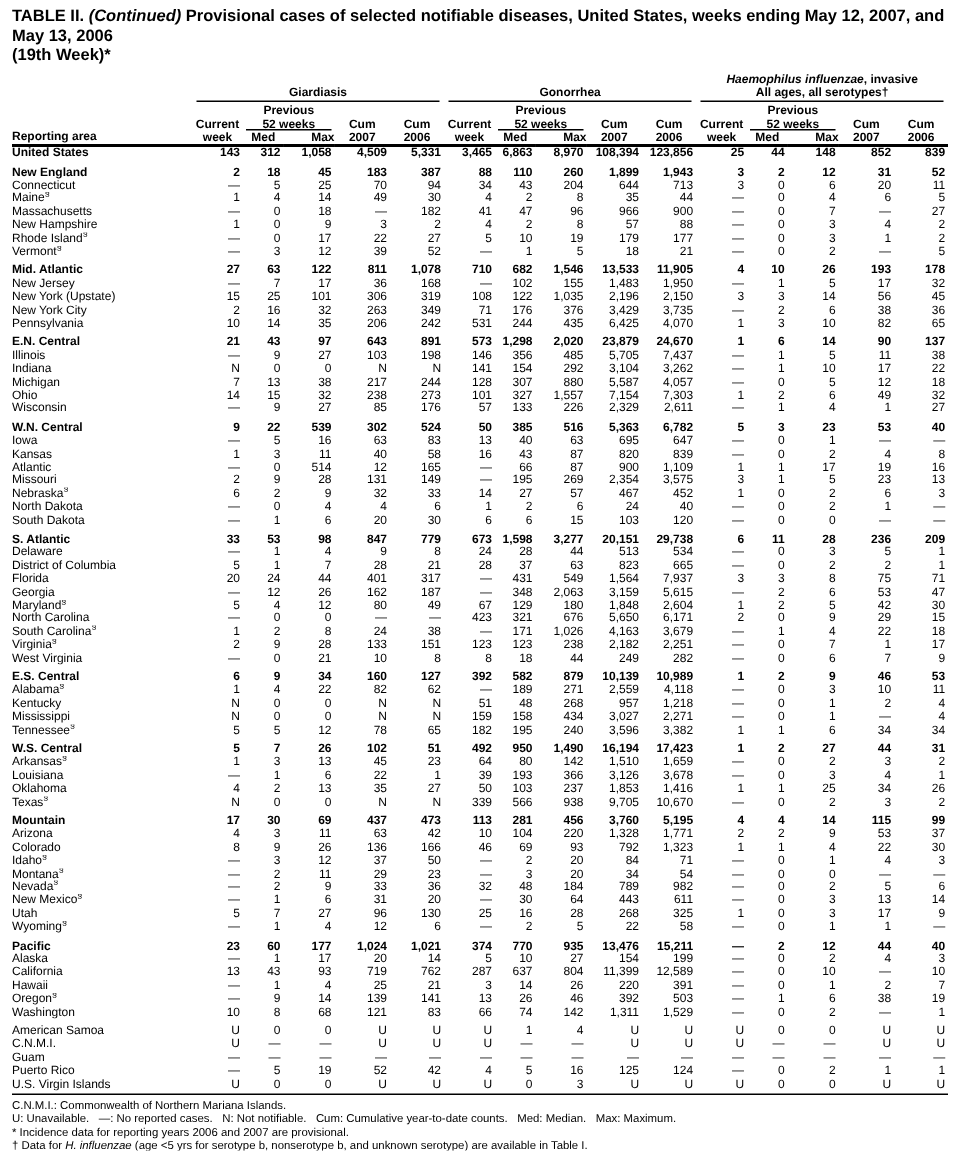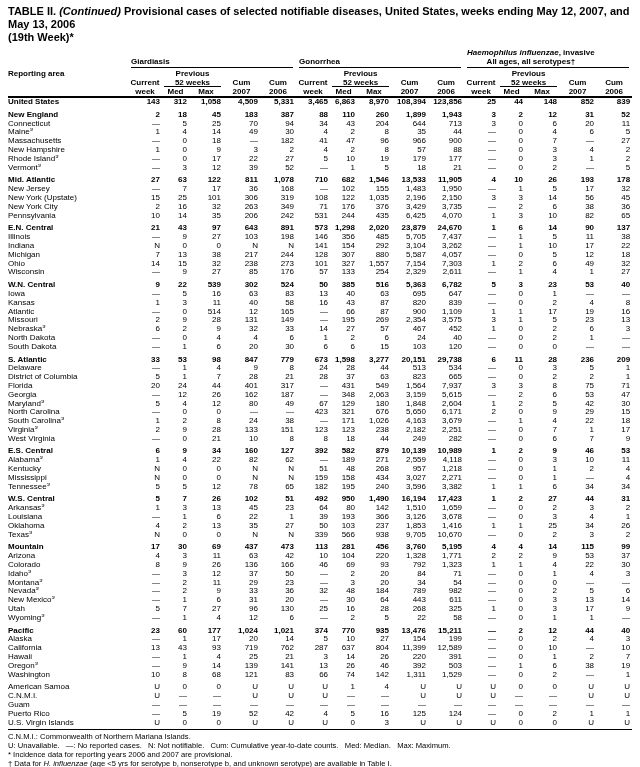--- a/index.html
+++ b/index.html
@@ -7,37 +7,37 @@
     width:640px;height:767px;overflow:hidden;background:#ffffff;color:#000;
     font-family:"Liberation Sans","DejaVu Sans",sans-serif;
   }
   .page{padding:5px 8px 0 8px;}
   .title{font-size:11px;font-weight:bold;line-height:13px;letter-spacing:0;}
   .title .cont{font-style:italic;}
   table{border-collapse:collapse;table-layout:fixed;width:624px;margin-top:4px;}
   col.c-area{width:120px;}
   col.cw0{width:34px;} col.cw1{width:27px;} col.cw2{width:34px;} col.cw3{width:37px;} col.cw4{width:36px;}
   thead th{vertical-align:bottom;padding:0;border-bottom:2px solid #000;font-weight:bold;}
-  th.area-h{text-align:left;font-size:8px;line-height:9px;padding-bottom:18px;}
+  th.area-h{text-align:left;font-size:8px;line-height:9px;padding-bottom:1px;}
   .g-title{
-    display:flex;align-items:flex-end;
+    display:flex;align-items:flex-end;justify-content:center;
     min-height:18px;border-bottom:1px solid #000;
     font-size:8px;line-height:8.5px;text-align:center;padding-bottom:1px;margin:0 3px;
   }
   .g-title .it{font-style:italic;}
   .g-sub{
     display:grid;grid-template-columns:34px 27px 34px 37px 36px;
     grid-template-rows:9px 9px 9px;
     font-size:8px;line-height:9px;font-weight:bold;margin-top:1px;
   }
   .h-prev{grid-column:2/4;grid-row:1;text-align:center;}
   .h-52{grid-column:2/4;grid-row:2;text-align:center;border-bottom:1px solid #000;margin:0 2px;}
   .h-cur{grid-column:1;grid-row:2/4;align-self:end;text-align:center;}
   .h-med{grid-column:2;grid-row:3;text-align:center;}
-  .h-max{grid-column:3;grid-row:3;text-align:center;}
+  .h-max{grid-column:3;grid-row:3;text-align:right;}
   .h-cum07{grid-column:4;grid-row:2/4;align-self:end;text-align:center;}
   .h-cum06{grid-column:5;grid-row:2/4;align-self:end;text-align:center;}
   tbody td{font-size:8px;line-height:8.8px;padding:0;white-space:nowrap;}
   td.area{text-align:left;overflow:hidden;}
   td.area sup{font-size:6px;line-height:0;}
   td.num{text-align:right;padding-right:2px;}
   tr.bold td{font-weight:bold;}
   tr.gap td{padding-top:4px;}
   .footnotes{
     width:624px;border-top:1px solid #000;margin-top:2px;padding-top:2px;
@@ -448,21 +448,21 @@
         </tr>
         <tr>
           <td class="area">Wisconsin</td>
           <td class="num">—</td>
           <td class="num">9</td>
           <td class="num">27</td>
           <td class="num">85</td>
           <td class="num">176</td>
           <td class="num">57</td>
           <td class="num">133</td>
-          <td class="num">254</td>
+          <td class="num">226</td>
           <td class="num">2,329</td>
           <td class="num">2,611</td>
           <td class="num">—</td>
           <td class="num">1</td>
           <td class="num">4</td>
           <td class="num">1</td>
           <td class="num">27</td>
         </tr>
         <tr class="bold gap">
           <td class="area">W.N. Central</td>

